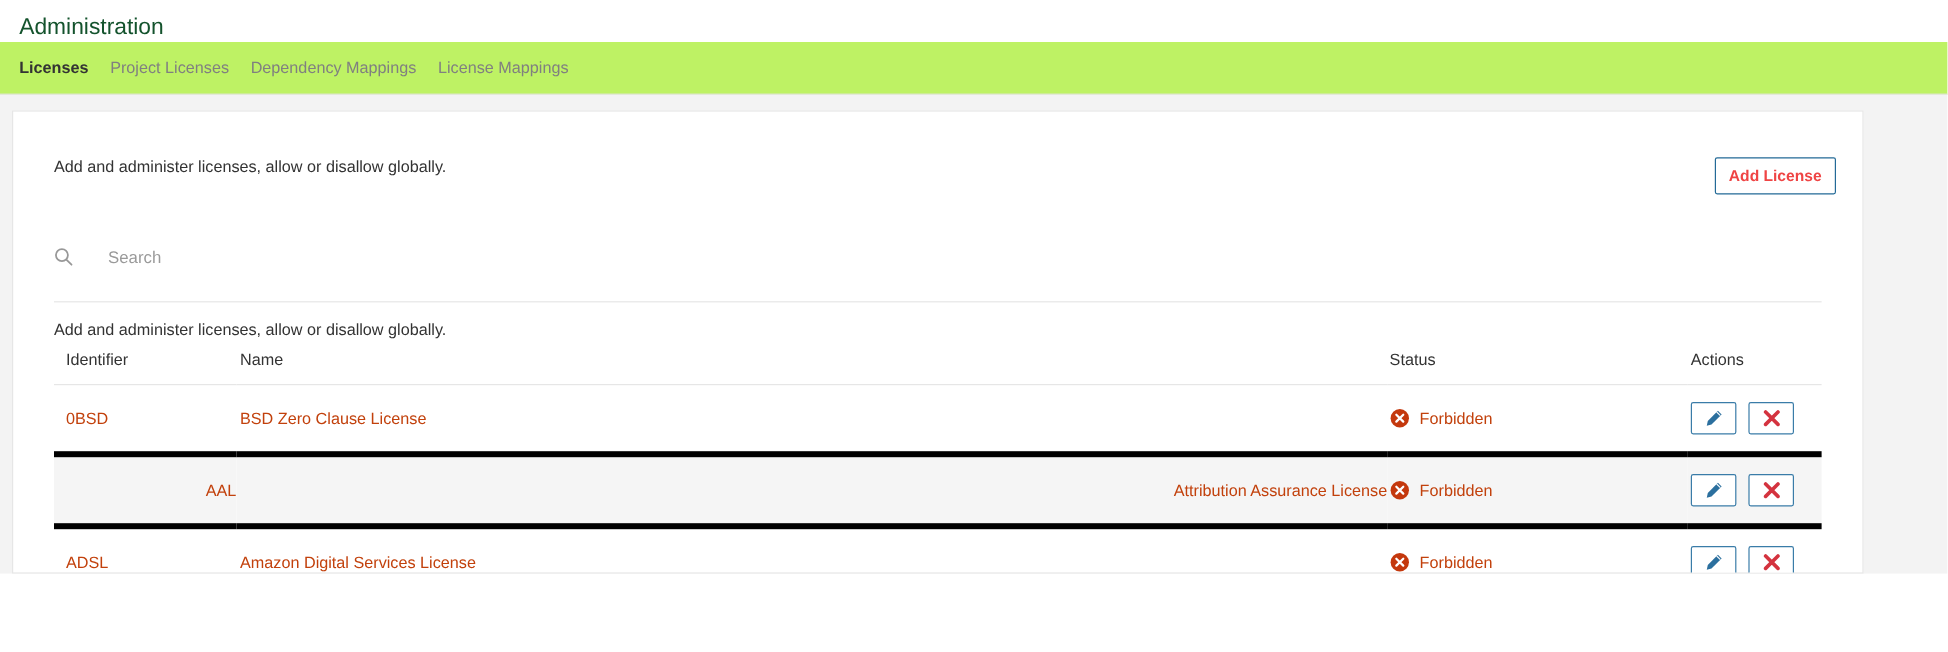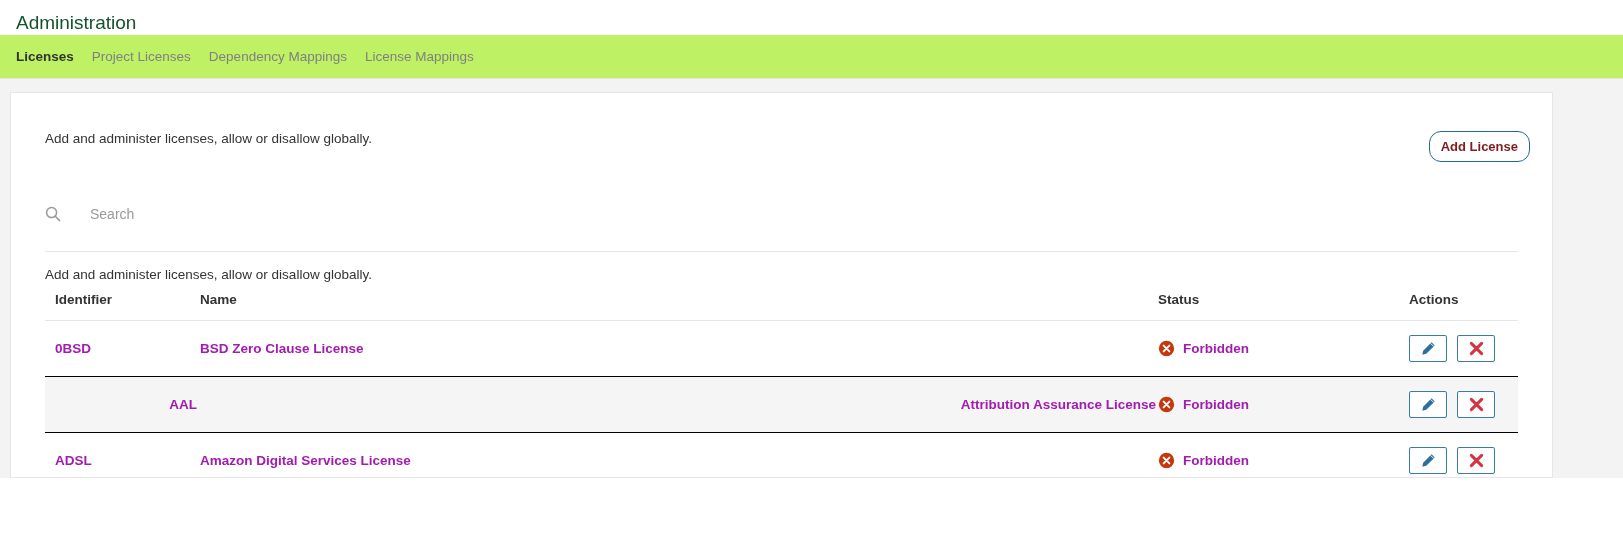--- a/index.html
+++ b/index.html
@@ -121,27 +121,27 @@
   }
   .card-subtitle {
     font-size: 13.5px;
     color: #333333;
     margin-top: 13px;
     margin-left: 12px;
     line-height: 17px;
   }
   .btn-outline {
     border: 1px solid #236a97;
-    color: #7f1d1d;
+    color: #ef4444;
     background: #ffffff;
     font-size: 13px;
     font-weight: bold;
     font-family: "Liberation Sans", sans-serif;
     padding: 7px 11px;
-    border-radius: 12px;
+    border-radius: 2px;
     cursor: pointer;
     line-height: 15px;
     margin-top: 14px;
     white-space: nowrap;
   }
 
   
   .search-row {
     display: flex;
     align-items: center;
@@ -178,37 +178,36 @@
   }
   table {
     width: 100%;
     border-collapse: collapse;
     margin-top: 9px;
     table-layout: fixed;
   }
   th {
     text-align: left;
     font-size: 13.5px;
-    font-weight: bold;
+    font-weight: normal;
     color: #333333;
     padding: 0 0 13px 0;
     border-bottom: 1px solid #e6e6e6;
   }
   th.col-id { width: 152px; padding-left: 10px; }
   th.col-name { width: auto; padding-left: 3px; }
   th.col-status { width: 250px; padding-left: 2px; }
   th.col-actions { width: 112px; padding-left: 3px; }
 
   td {
     font-size: 13.5px;
-    color: #a21caf;
+    color: #c2410c;
     padding: 14px 0;
     vertical-align: middle;
-    border-bottom: 1px solid #000000;
-    font-weight: bold;
+    border-bottom: 5px solid #000000;
   }
   td.c-id { padding-left: 10px; }
   td.c-name { padding-left: 3px; }
   td.c-status { padding-left: 2px; }
   td.c-actions { padding-left: 3px; }
   tr.alt td { background: #f5f5f5; text-align: right; }
 
   .status-cell {
     display: flex;
     align-items: center;

